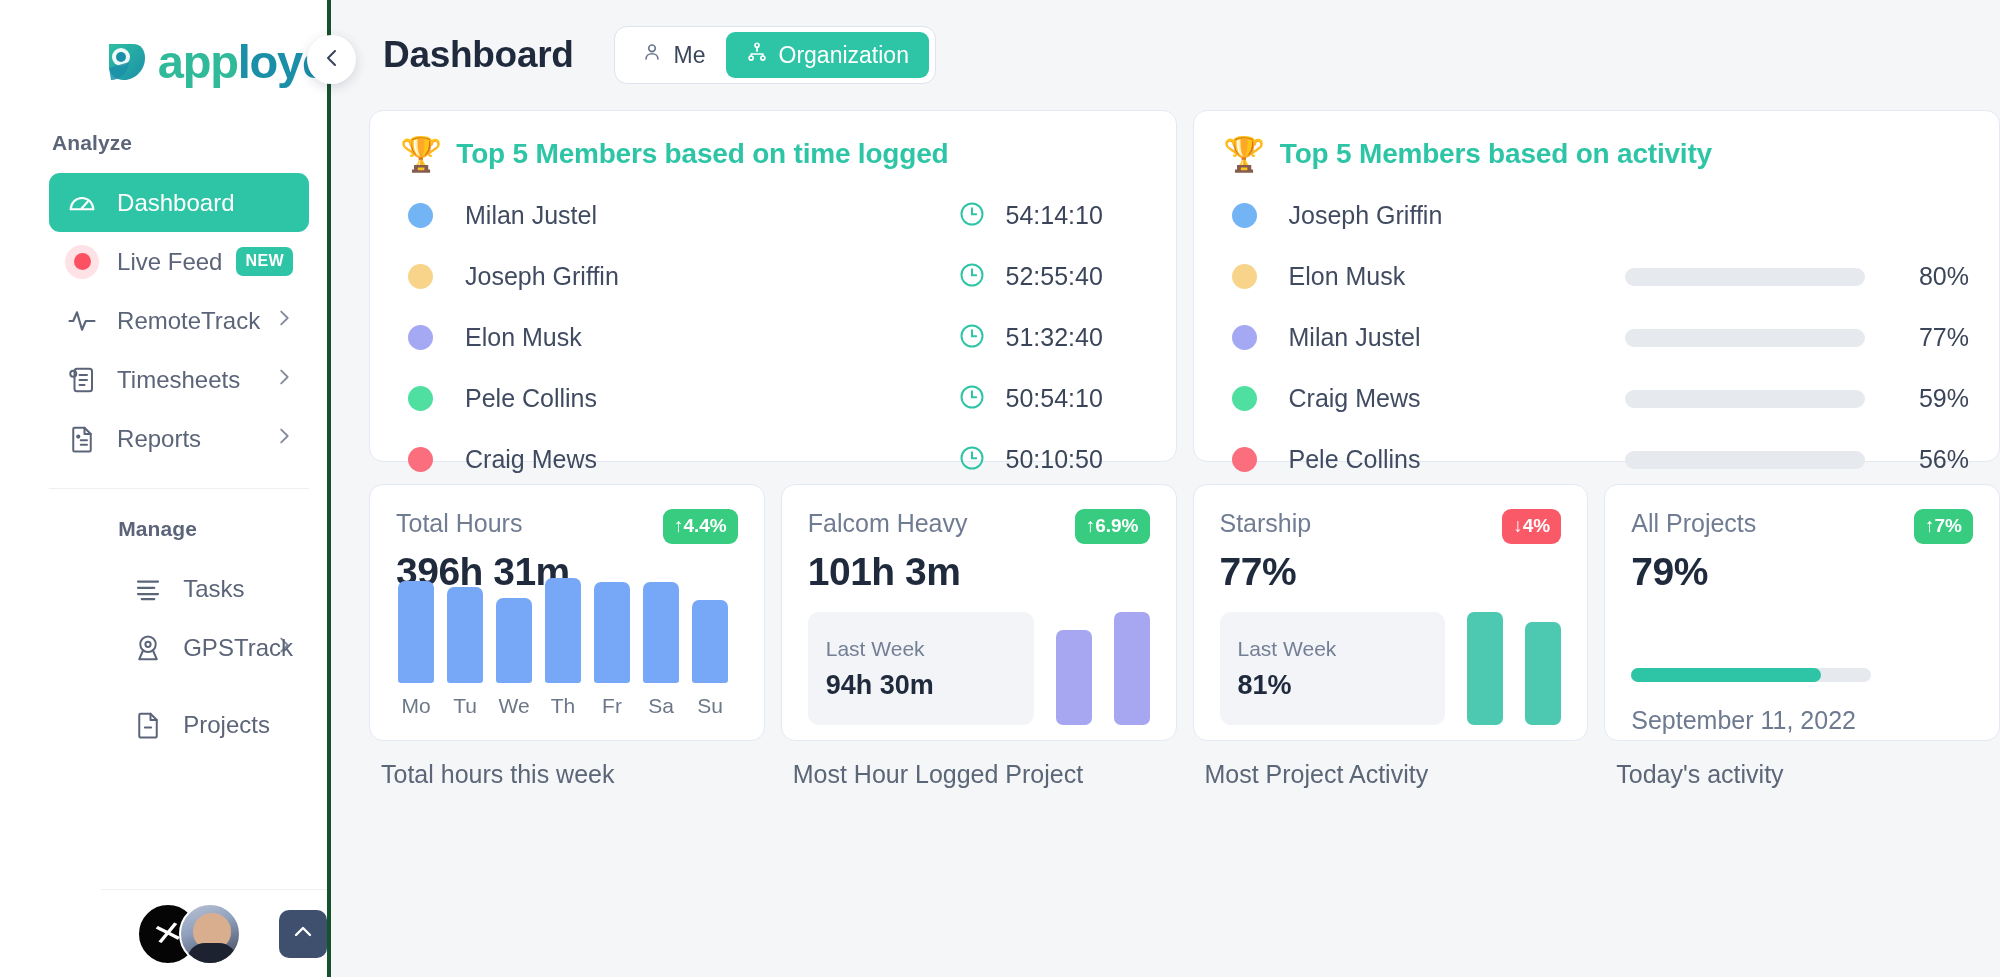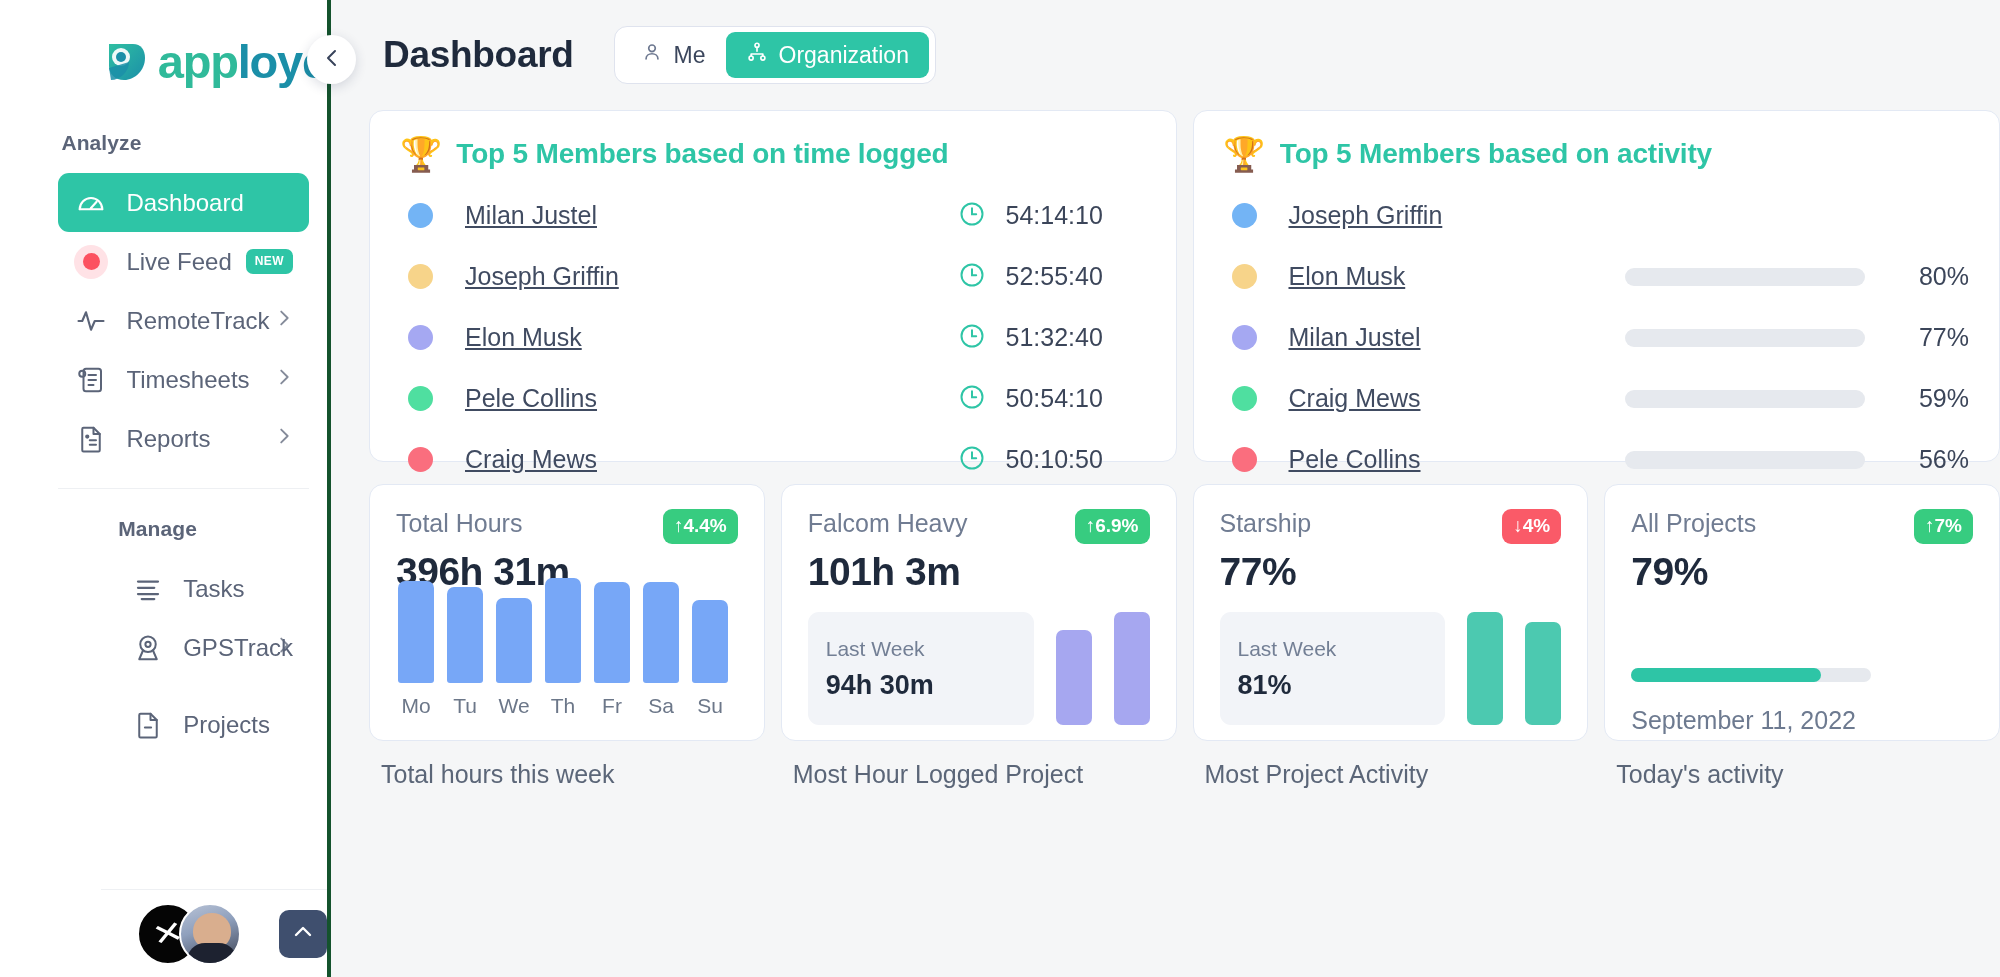--- a/index.html
+++ b/index.html
@@ -41,21 +41,21 @@
   .nav-item.active { background:#2ec5a6; color:#ffffff; }
   .nav-label { white-space:nowrap; }
   .chev-right { position:absolute; right:14px; top:50%; transform:translateY(-50%); opacity:.75; }
 
   .livefeed-dot-wrap {
     width:34px; height:34px; border-radius:50%; background:#ffe2e6;
     display:flex; align-items:center; justify-content:center; margin-right:18px; flex:0 0 34px;
   }
   .livefeed-dot { width:17px; height:17px; border-radius:50%; background:#fc5160; }
   .new-badge {
-    background:#2ec5a6; color:#fff; font-size:12px; font-weight:700;
+    background:#2ec5a6; color:#fff; font-size:16px; font-weight:700;
     border-radius:7px; padding:5px 9px 6px; margin-left:14px; letter-spacing:.4px;
   }
   .nav-divider { height:1px; background:#eef0f3; margin:20px 0 0; }
 
   .sidebar-bottom {
     margin-top:auto; border-top:1px solid #eef0f3; height:88px;
     display:flex; align-items:center; padding-left:36px; gap:0;
   }
   .avatars { display:flex; align-items:center; position:relative; }
   .av { width:62px; height:62px; border-radius:50%; border:2px solid #fff; background-size:cover; }
@@ -97,21 +97,21 @@
   .card {
     background:#fff; border:1px solid #e3e9f4; border-radius:14px;
   }
   .card-top5 { flex:1 1 0; min-width:0; padding:26px 30px 22px; height:352px; }
   .card-head { display:flex; align-items:center; gap:14px; margin-bottom:14px; }
   .trophy { font-size:34px; line-height:1; }
   .card-title { color:#2ec5a6; font-size:28px; font-weight:700; letter-spacing:-.2px; }
 
   .mrow { display:flex; align-items:center; height:61px; }
   .mdot { width:25px; height:25px; border-radius:50%; flex:0 0 25px; margin-left:8px; }
-  .mname { font-size:25px; color:#404b61; margin-left:32px; white-space:nowrap;text-decoration:underline; }
+  .mname { font-size:25px; color:#404b61; margin-left:32px; white-space:nowrap; }
   .mright { margin-left:auto; display:flex; align-items:center; }
   .clock-ic { margin-right:20px; }
   .mtime { font-size:25px; color:#3b4559; font-variant-numeric:tabular-nums; min-width:140px; }
 
   .ptrack { width:240px; height:18px; border-radius:9px; background:#e6e9ee; overflow:hidden; }
   .pfill { height:100%; border-radius:9px; }
   .ppct { width:78px; text-align:right; font-size:25px; color:#3b4559; margin-left:26px; }
 
   
   .row-bottom { display:flex; gap:16px; margin-top:22px; }

